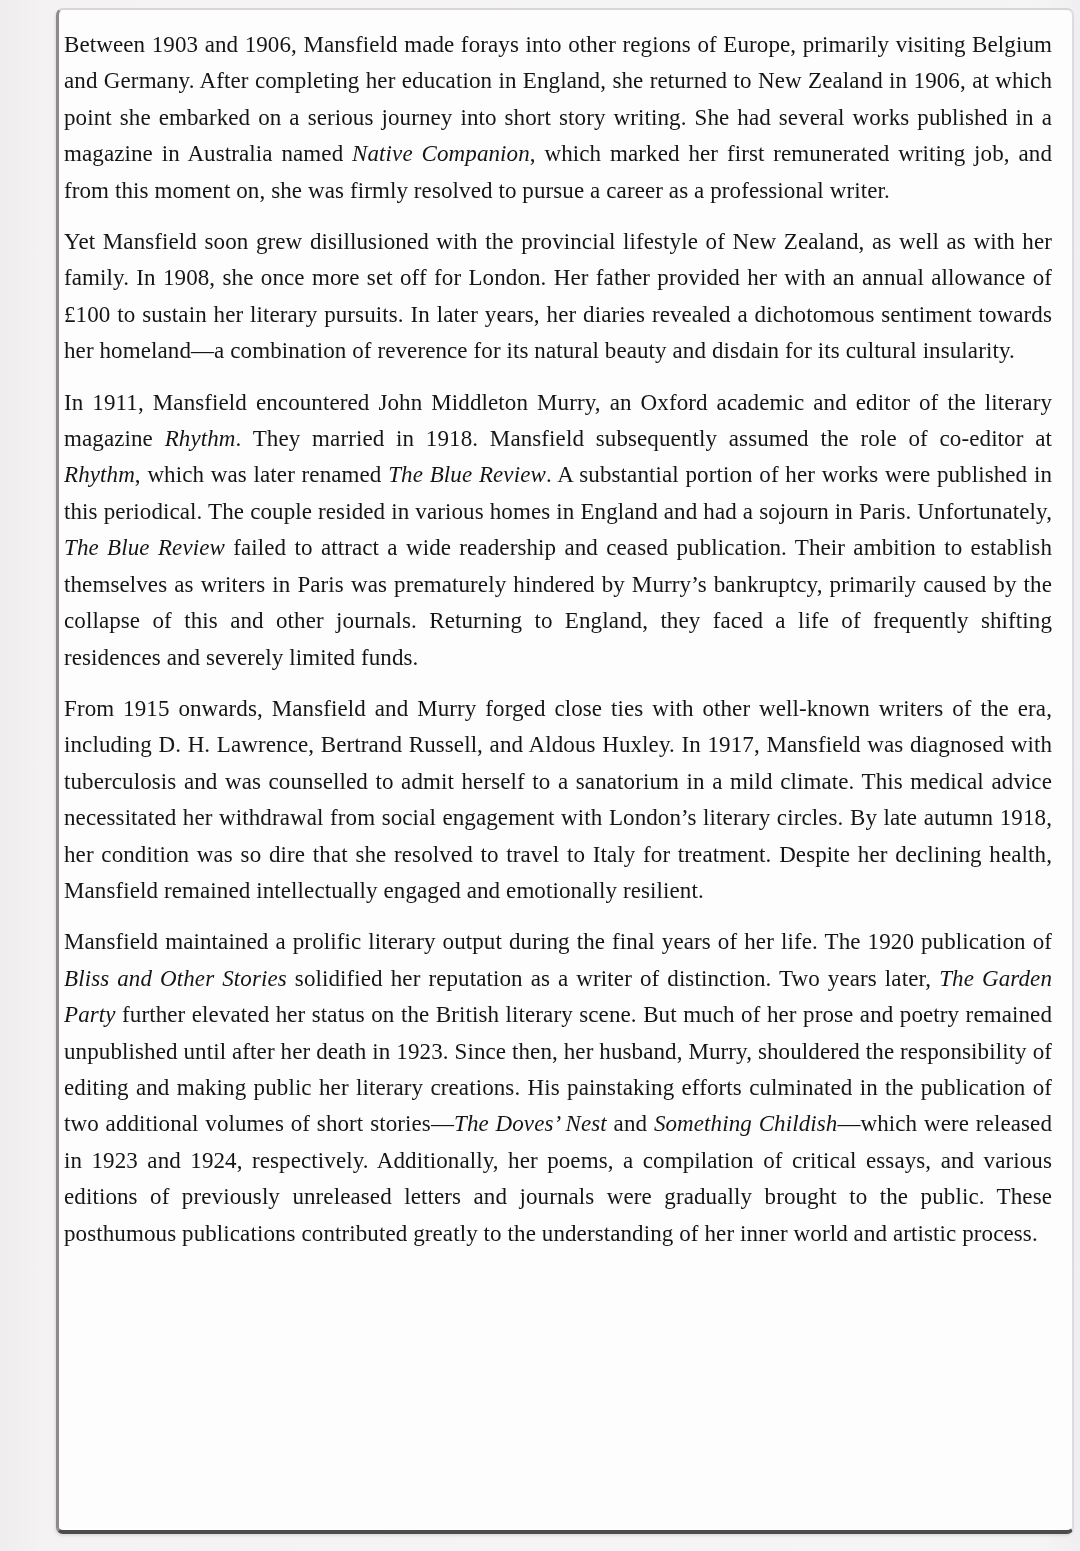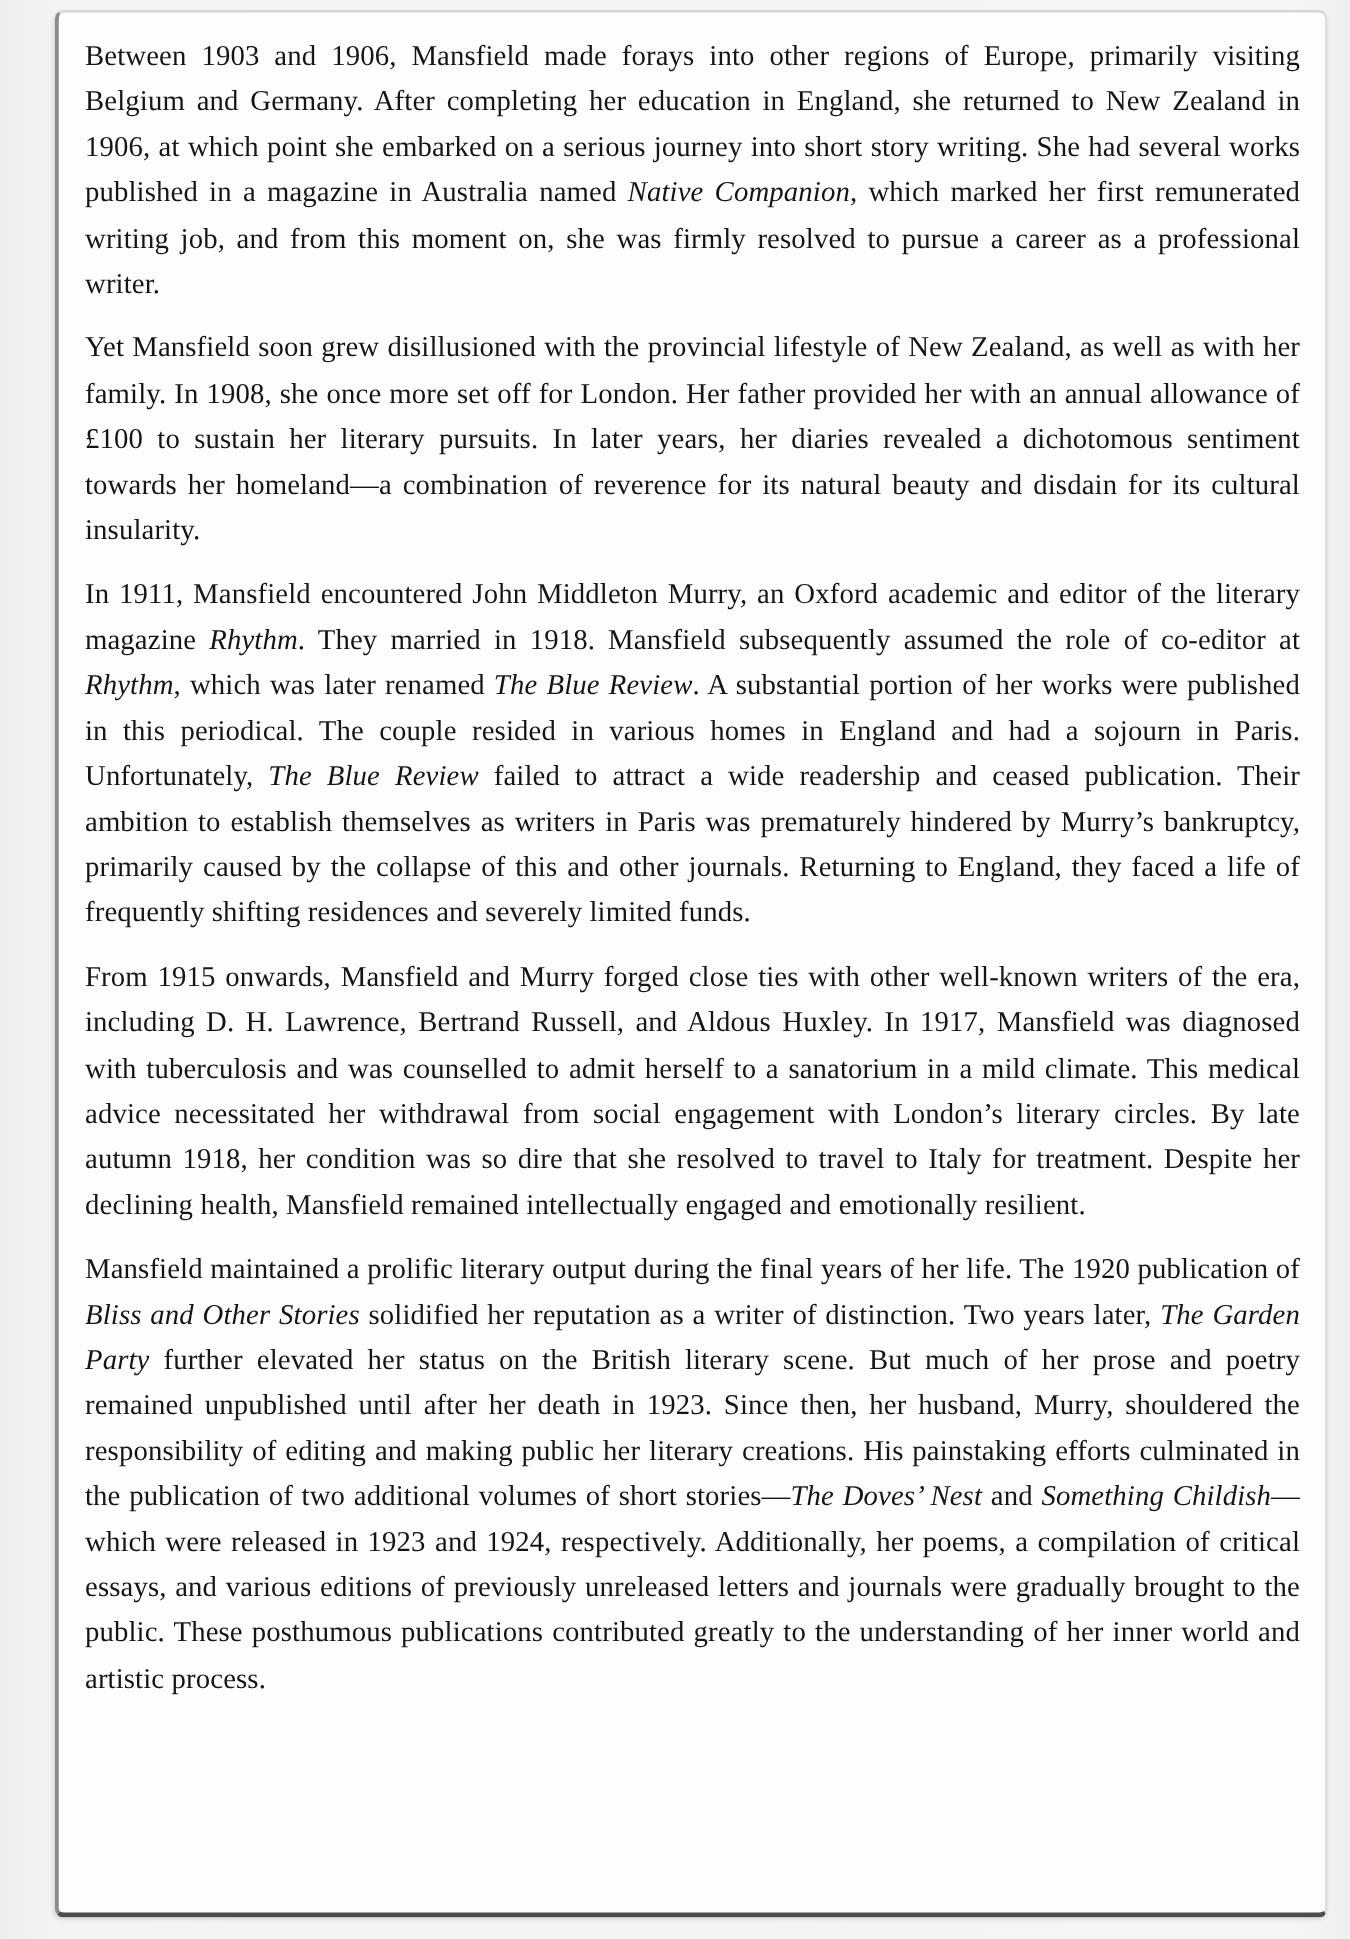--- a/index.html
+++ b/index.html
@@ -14,33 +14,33 @@
     background: #f1eff0;
     font-family: "Liberation Serif", serif;
   }
   .scan-bg {
     position: absolute;
     inset: 0;
     background: linear-gradient(90deg, #efedee 0%, #f4f2f3 4%, #f6f5f6 96%, #f0eef0 100%);
   }
   .page {
     position: absolute;
-    left: 44px;
+    left: 56px;
     top: 8px;
     width: 1018px;
     height: 1526px;
     box-sizing: border-box;
     background: #fdfdfd;
     border-radius: 7px;
     border-top: 2px solid #d7d5d6;
     border-right: 2px solid #dedcdd;
     border-left: 3px solid #8d8b8c;
     border-bottom: 4px solid #4d4b4c;
     box-shadow: -1px 2px 3px rgba(0,0,0,0.10);
-    padding: 17px 20px 0 21px;
+    padding: 17px 20px 0 5px;
   }
   .passage {
     font-size: 23px;
     line-height: 36.4px;
     color: #151515;
     text-align: justify;
     letter-spacing: 0.1px;
   }
   .passage p {
     margin: 0 0 15px 0;

